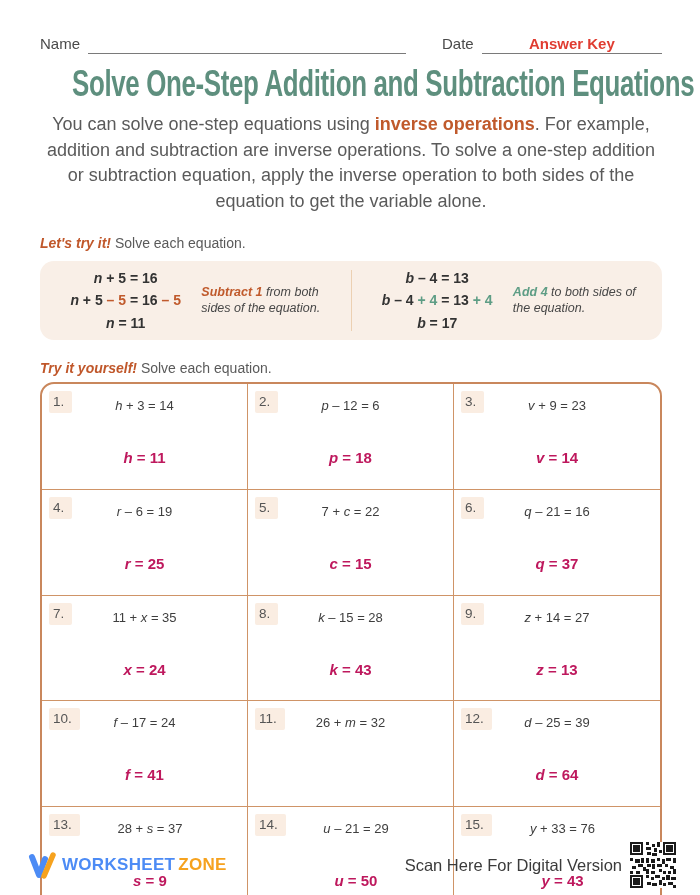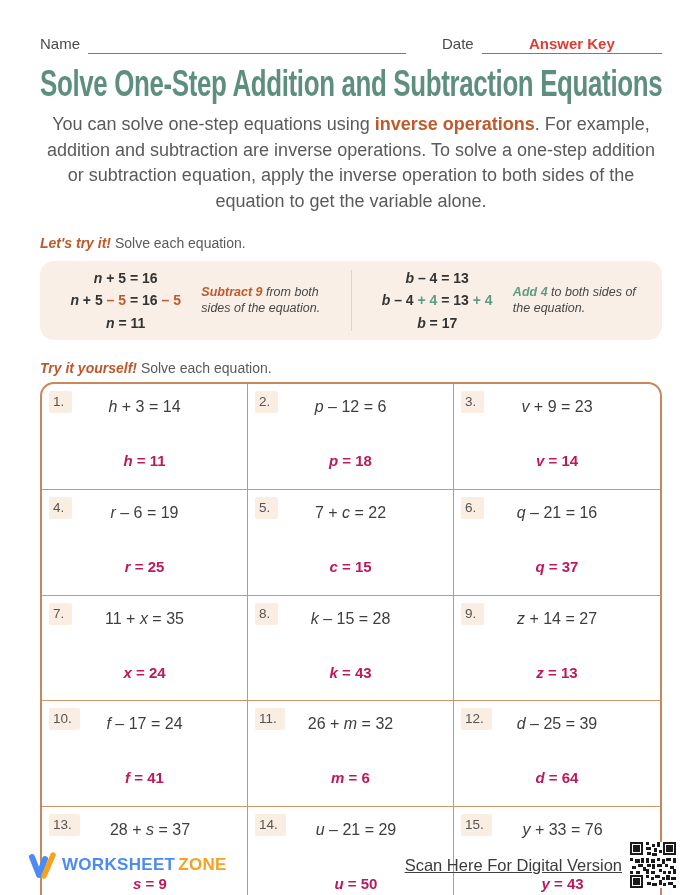--- a/index.html
+++ b/index.html
@@ -13,21 +13,21 @@
   
   .head-row { display:flex; align-items:flex-end; font-size:15px; color:#4a4a4a; }
   .name-label, .date-label { white-space:nowrap; padding-bottom:2px; }
   .name-line { width:318px; border-bottom:1.6px solid #7a7a7a; height:20px; margin-left:8px; margin-right:36px; }
   .date-line {
     flex:1; border-bottom:1.6px solid #7a7a7a; height:20px; margin-left:8px;
     text-align:center; color:#e03c31; font-weight:700; font-size:15px; line-height:20px;
   }
 
   
-  .title { margin-top:9px; height:46px; overflow:visible; white-space:nowrap; }
+  .title { margin-top:9px; height:46px; overflow:visible; white-space:nowrap;margin-left:32px; }
   .title-inner {
     display:inline-block; transform:scaleX(0.70); transform-origin:0 60%;
     font-size:37px; font-weight:700; letter-spacing:-0.5px; color:#5e8f7e;
   }
 
   
   .intro { margin-top:3px; font-size:18px; line-height:1.43; color:#5a5a5a; max-width:642px;text-align:center; }
   .intro b { color:#c05a2c; font-weight:700; }
 
   
@@ -55,33 +55,33 @@
     overflow:hidden; display:grid; grid-template-columns:repeat(3,1fr); grid-template-rows:repeat(5,1fr);
     background:#ffffff;
   }
   .cell { position:relative; border-right:1.4px solid #cf9467; border-bottom:1.4px solid #cf9467; }
   .cell:nth-child(3n) { border-right:none; }
   .cell:nth-child(n+13) { border-bottom:none;padding-left:11px; }
   .cell .num {
     position:absolute; top:7px; left:7px; background:#faede2; color:#555555;
     font-size:13.5px; padding:3px 8px 4px 4px; border-radius:2px;
   }
-  .cell .eq { margin-top:14px; text-align:center; font-size:16px; color:#3e3e3e; font-weight:500; }
+  .cell .eq { margin-top:14px; text-align:center; font-size:13px; color:#3e3e3e; font-weight:500; }
   .cell .ans { margin-top:36px; text-align:center; font-size:15px; font-weight:700; color:#be185d; }
 
   
   .footer {
     position:absolute; left:28px; right:24px; bottom:4px; height:52px;
     display:flex; align-items:center; justify-content:space-between;
   }
   .logo { display:flex; align-items:center; gap:6px; }
   .logo-text { font-size:17px; font-weight:700; letter-spacing:0.3px; }
   .logo-text .w1 { color:#4c8bf5; }
   .logo-text .w2 { color:#f6a21e; margin-left:3px; }
-  .scan { display:flex; align-items:center; gap:8px;text-decoration:underline; }
+  .scan { display:flex; align-items:center; gap:8px; }
   .scan-text { font-size:16.5px; color:#3b3b3b; }
   .qr { width:46px; height:46px; }
 </style>
 </head>
 <body>
 
 <div class="page">
 
   <div class="head-row">
     <span class="name-label">Name</span>
@@ -98,21 +98,21 @@
 
   <div class="lead-line"><span class="lead">Let's try it!</span><span> Solve each equation.</span></div>
 
   <div class="example-box">
     <div class="ex-half">
       <div class="ex-eqs">
         <div><span class="var">n</span><span> + 5 = 16</span></div>
         <div><span class="var">n</span><span> + 5 </span><span class="op-o">– 5</span><span> = 16 </span><span class="op-o">– 5</span></div>
         <div><span class="var">n</span><span> = 11</span></div>
       </div>
-      <div class="ex-note"><span class="accent-o">Subtract 9</span><span> from both sides of the equation.</span></div>
+      <div class="ex-note"><span class="accent-o">Subtract 1</span><span> from both sides of the equation.</span></div>
     </div>
     <div class="ex-divider"></div>
     <div class="ex-half">
       <div class="ex-eqs">
         <div><span class="var">b</span><span> – 4 = 13</span></div>
         <div><span class="var">b</span><span> – 4 </span><span class="op-t">+ 4</span><span> = 13 </span><span class="op-t">+ 4</span></div>
         <div><span class="var">b</span><span> = 17</span></div>
       </div>
       <div class="ex-note"><span class="accent-t">Add 4</span><span> to both sides of the equation.</span></div>
     </div>
@@ -171,21 +171,20 @@
     </div>
 
     <div class="cell">
       <span class="num">10.</span>
       <div class="eq"><span></span><span class="var">f</span><span> – 17 = 24</span></div>
       <div class="ans"><span class="var">f</span><span> = 41</span></div>
     </div>
     <div class="cell">
       <span class="num">11.</span>
       <div class="eq"><span>26 + </span><span class="var">m</span><span> = 32</span></div>
-      <div class="ans"><span class="var">m</span><span> = 6</span></div>
     </div>
     <div class="cell">
       <span class="num">12.</span>
       <div class="eq"><span></span><span class="var">d</span><span> – 25 = 39</span></div>
       <div class="ans"><span class="var">d</span><span> = 64</span></div>
     </div>
 
     <div class="cell">
       <span class="num">13.</span>
       <div class="eq"><span>28 + </span><span class="var">s</span><span> = 37</span></div>

